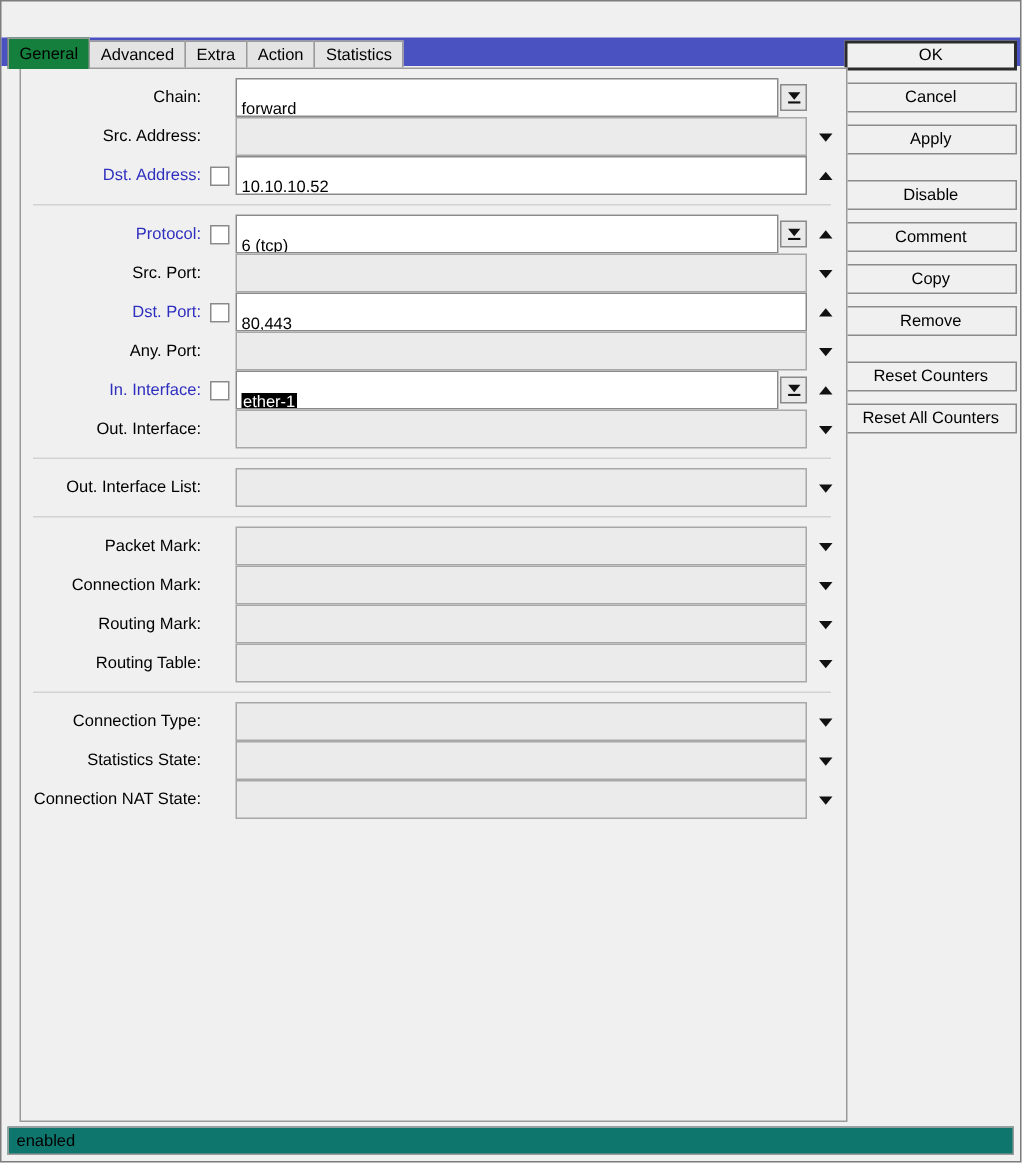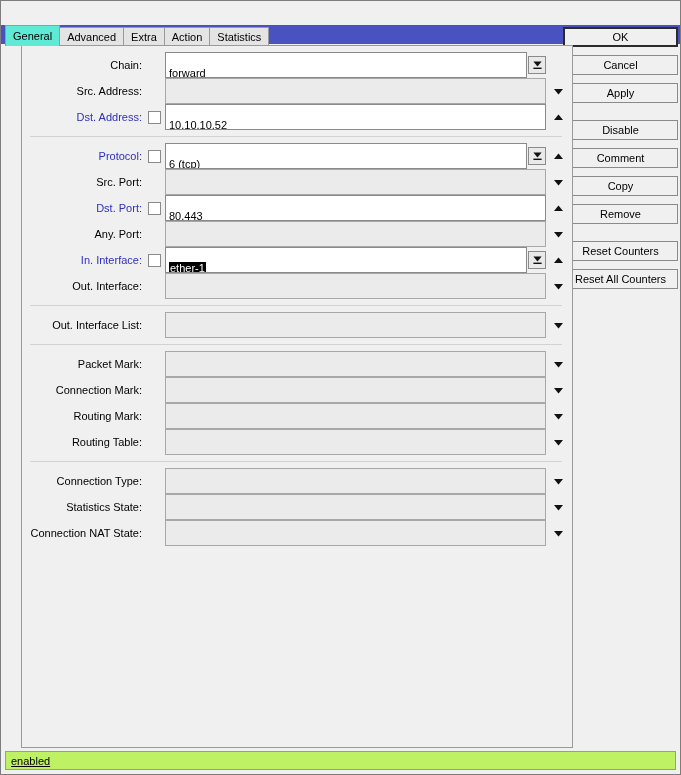--- a/index.html
+++ b/index.html
@@ -81,32 +81,32 @@
     color: #000;
     background: #e4e4e4;
     border: 1px solid #9a9a9a;
     border-bottom: none;
     margin-right: -1px;
     box-sizing: border-box;
     cursor: default;
     white-space: nowrap;
   }
   .tab.active {
-    background: #5eead4;
+    background: #15803d;
     height: 21px;
     line-height: 20px;
     border-color: #9a9a9a;
     position: relative;
     z-index: 3;
   }
 
   
   .form-panel {
     position: absolute;
-    left: 20px; top: 44px;
+    left: 12px; top: 44px;
     width: 552px;
     height: 703px;
     background: #f0f0f0;
     border: 1px solid #9a9a9a;
     box-sizing: border-box;
     overflow: hidden;
     z-index: 2;
   }
   .rows { padding-top: 6px; }
 
@@ -228,29 +228,28 @@
   }
   .btn.default { border: 2px solid #2b2b2b; line-height: 17px; }
   .btn.gap { margin-top: 9px; }
 
   
   .statusbar {
     position: absolute;
     left: 4px; bottom: 4px;
     width: 671px;
     height: 19px;
-    background: #bef264;
+    background: #0f766e;
     border: 1px solid #9a9a9a;
     box-sizing: border-box;
     display: flex;
     align-items: center;
     padding-left: 5px;
     font-size: 11px;
     color: #000;
-    text-decoration: underline;
   }
 </style>
 </head>
 <body>
 
 <div class="window">
 
   <div class="titlebar">
     <div class="titlebar-text">New Firewall Rule</div>
     <div class="title-buttons">

